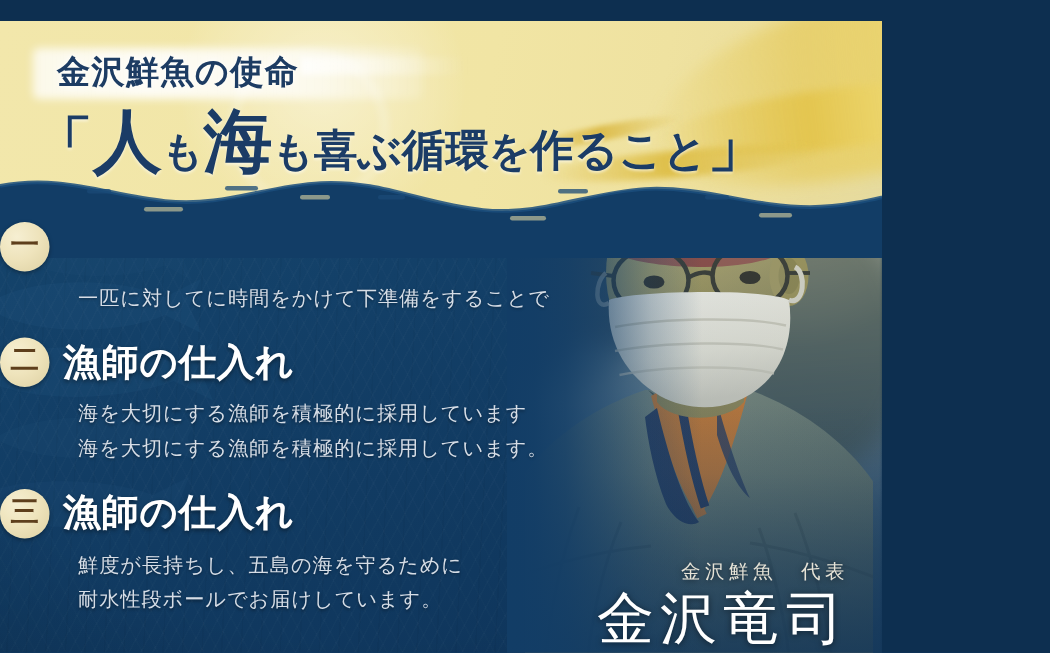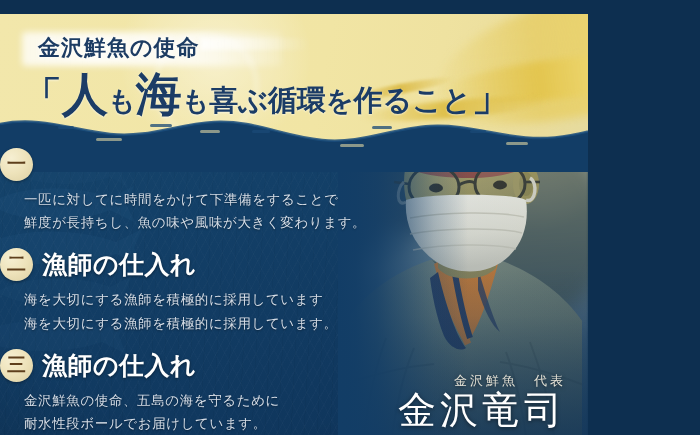--- a/index.html
+++ b/index.html
@@ -210,34 +210,33 @@
   }
 
   .sec-title {
     font-size:25px; font-weight:700; color:#ffffff;
     letter-spacing:.5px; white-space:nowrap;
     text-shadow:0 1px 3px rgba(0,0,0,.45);
     line-height:1.1;
   }
 
   .sec-body {
-    padding-left:24px; margin-top:7px;
+    padding-left:52px; margin-top:7px;
     font-size:13.5px; line-height:1.72;
     color:#d6dde6;
     letter-spacing:.6px;
     text-shadow:0 1px 2px rgba(0,0,0,.38);
   }
   .sec-body div { white-space:nowrap; }
 
   
   .signature {
     position:absolute; right:22px; bottom:16px;
     text-align:right;
     text-shadow:0 1px 4px rgba(0,0,0,.55);
-    font-family:Liberation Mono, monospace;
   }
   .sig-role {
     font-size:13px; color:#e6e3d7; letter-spacing:3px;
     margin-bottom:3px; white-space:nowrap;
   }
   .sig-name {
     font-size:38px; color:#ffffff; letter-spacing:4px;
     font-weight:400; line-height:1.05; white-space:nowrap;
   }
 </style>
@@ -452,21 +451,20 @@
 
   <div class="sections">
       <div class="section">
         <div class="sec-head">
           <div class="badge">
             <span class="badge-num">一</span>
           </div>
         </div>
         <div class="sec-body">
           <div>一匹に対してに時間をかけて下準備をすることで</div>
-          <div>鮮度が長持ちし、魚の味や風味が大きく変わります。</div>
         </div>
       </div>
       <div class="section">
         <div class="sec-head">
           <div class="badge">
             <span class="badge-num">二</span>
           </div>
           <div class="sec-title">漁師の仕入れ</div>
         </div>
         <div class="sec-body">
@@ -475,21 +473,21 @@
         </div>
       </div>
       <div class="section">
         <div class="sec-head">
           <div class="badge">
             <span class="badge-num">三</span>
           </div>
           <div class="sec-title">漁師の仕入れ</div>
         </div>
         <div class="sec-body">
-          <div>金沢鮮魚の使命、五島の海を守るために</div>
+          <div>鮮度が長持ちし、五島の海を守るために</div>
           <div>耐水性段ボールでお届けしています。</div>
         </div>
       </div>
     </div>
 
   <div class="signature">
     <div class="sig-role">金沢鮮魚　代表</div>
     <div class="sig-name">金沢竜司</div>
   </div>
 

